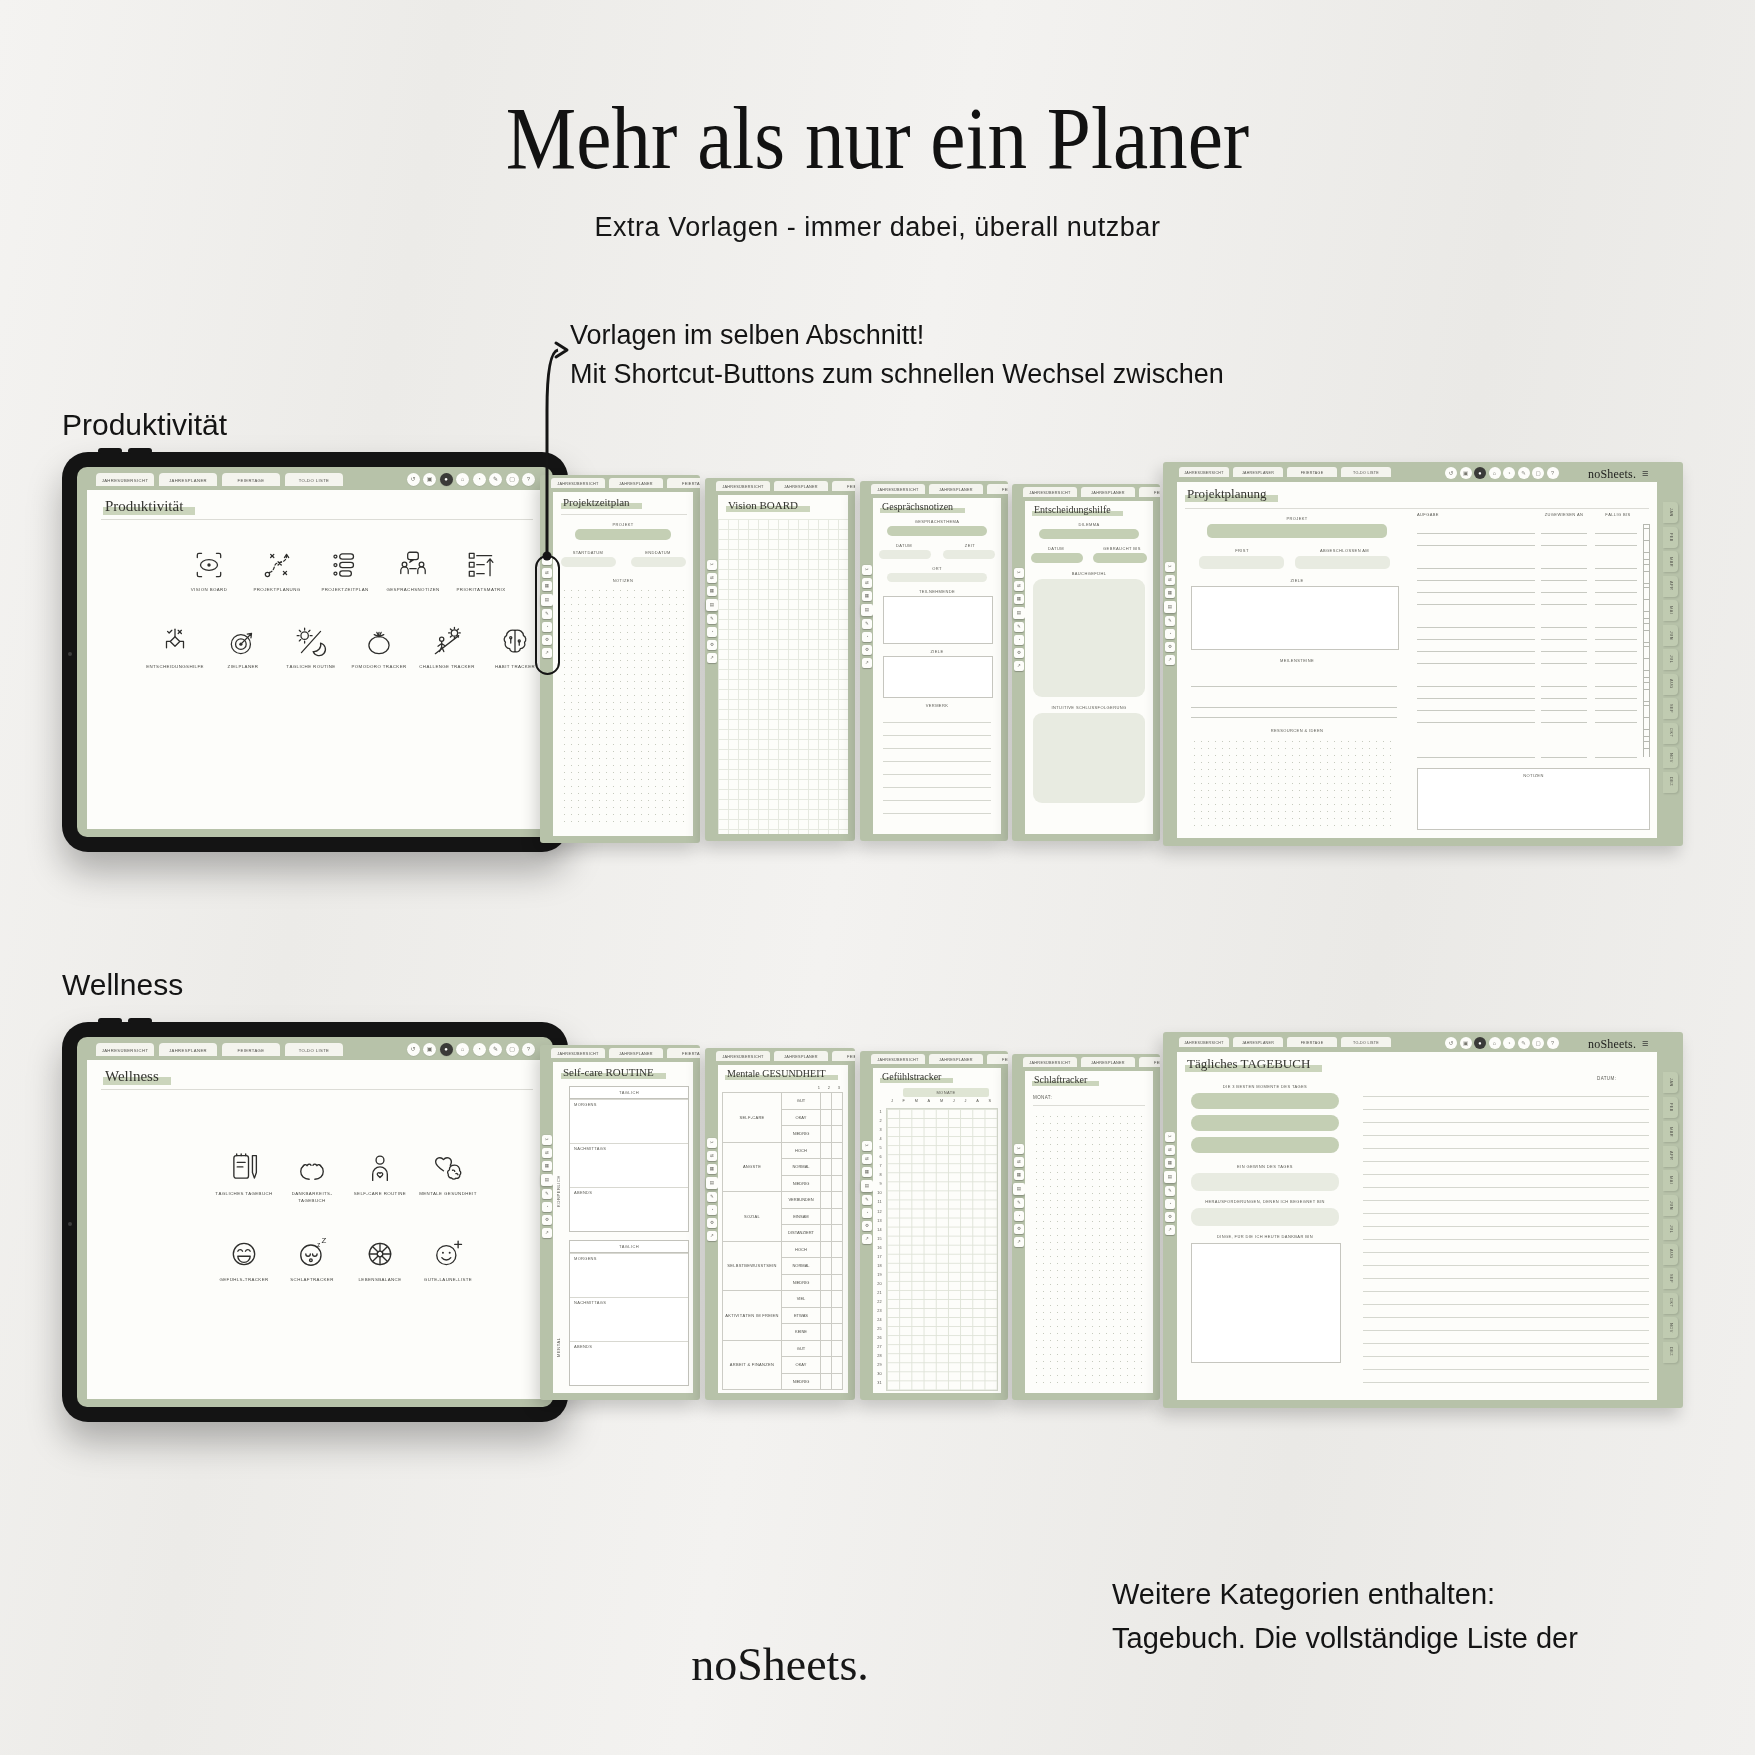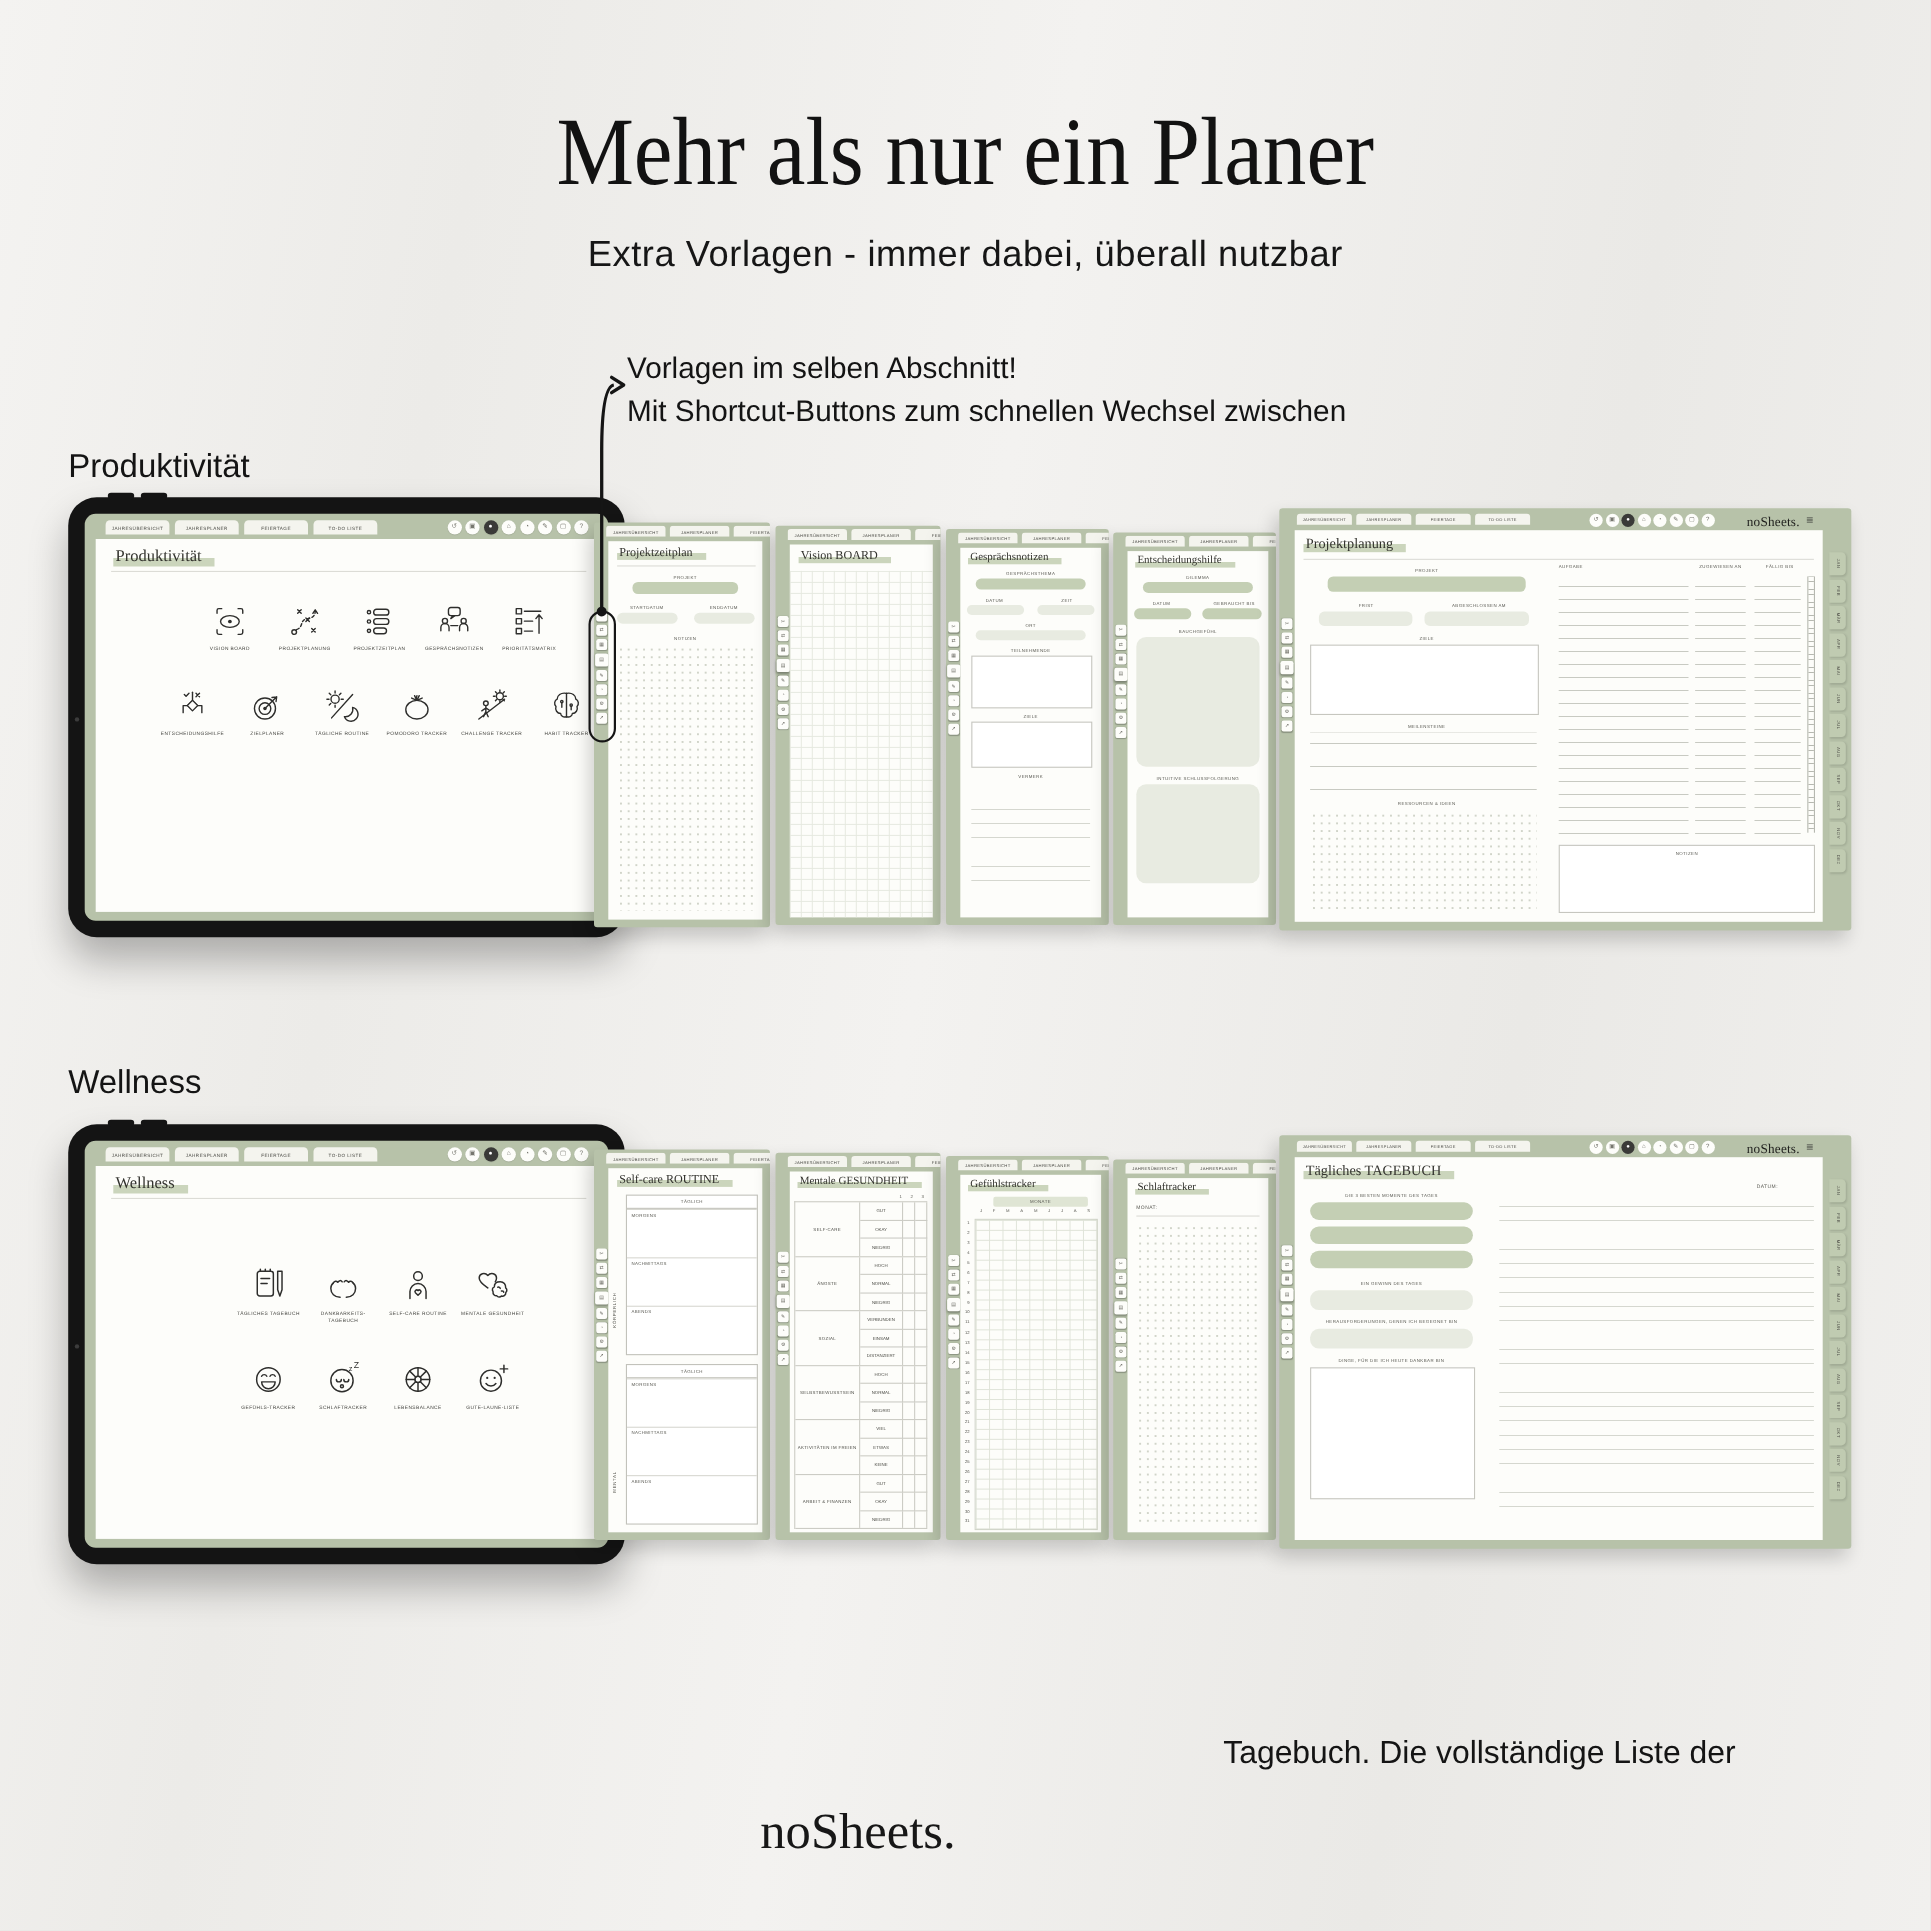--- a/index.html
+++ b/index.html
@@ -3,21 +3,21 @@
 <meta charset="utf-8">
 <style>
 html,body{margin:0;padding:0;background:#e9e8e6;}
 .canvas{position:relative;width:1755px;height:1755px;overflow:hidden;
   background:linear-gradient(100deg,#f4f3f1 0%,#ecebe8 22%,#f3f2f0 48%,#eae9e6 75%,#f1f0ee 100%);
   font-family:"Liberation Sans",sans-serif;color:#1c1c1c;}
 .abs{position:absolute;}
 .serif{font-family:"Liberation Serif","DejaVu Serif",serif;}
 h1.title{position:absolute;left:0;right:0;top:88px;margin:0;text-align:center;font-weight:500;
   font-size:88px;letter-spacing:0;transform:scaleX(.9);font-family:"Liberation Serif","DejaVu Serif",serif;color:#121212;}
-.subtitle{position:absolute;left:0;right:0;top:212px;text-align:center;font-size:33px;letter-spacing:.5px;color:#161616;}
+.subtitle{position:absolute;left:0;right:0;top:212px;text-align:center;font-size:27px;letter-spacing:.5px;color:#161616;}
 .annot{position:absolute;left:570px;top:316px;font-size:27px;line-height:39px;color:#141414;}
 .sectionlabel{position:absolute;left:62px;font-size:30px;color:#141414;}
 
 .tablet{position:absolute;width:506px;height:400px;background:#141414;border-radius:26px;
   box-shadow:0 20px 35px rgba(0,0,0,.28);}
 .nub{position:absolute;top:-4px;width:24px;height:6px;background:#141414;border-radius:3px;}
 .cam{position:absolute;left:6px;top:50%;width:4px;height:4px;border-radius:50%;background:#3c3c3c;}
 .screen{position:absolute;left:15px;top:15px;right:15px;bottom:15px;background:#b7c2a9;border-radius:10px;overflow:hidden;}
 .stabs{position:absolute;left:19px;top:6px;display:flex;gap:5px;}
 .stab{width:58px;background:#f4f4ee;border-radius:4px 4px 0 0;font-size:4.2px;letter-spacing:.4px;
@@ -883,16 +883,17 @@
       <div class="boxo" style="left:14px;top:191px;width:148px;height:118px;"></div>
       <div class="lbl lbl-l" style="left:420px;width:52px;top:24px;text-align:left;font-size:4.5px;">DATUM:</div>
       <div class="abs rule13" style="left:186px;top:32px;width:286px;height:310px;"></div>
     </div>
   </div>
 
 
   <div class="logo serif" style="top:1638px;">noSheets.</div>
 
   <div class="footnote" style="top:1572px;">
+    <div>Weitere Kategorien enthalten:</div>
     <div>Tagebuch. Die vollständige Liste der</div>
   </div>
 
 </div>
 
 </body></html>

